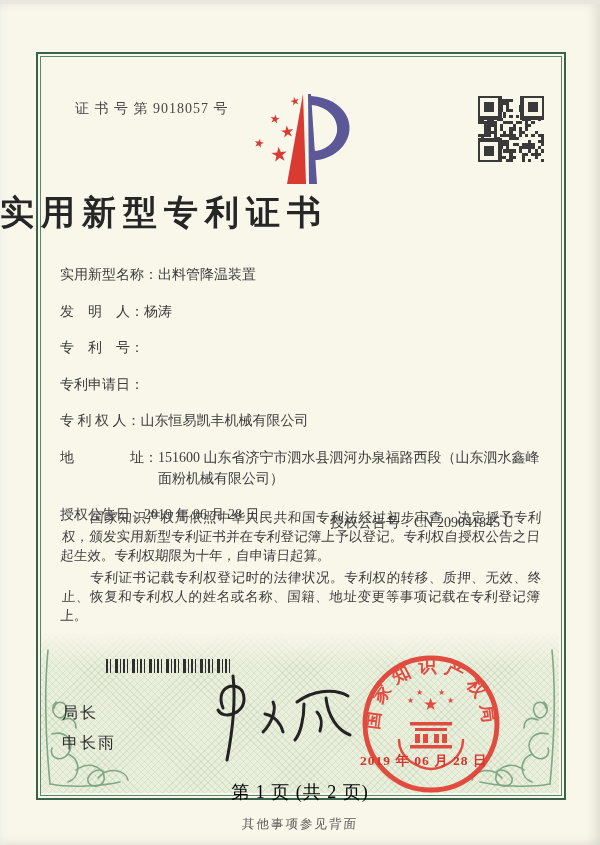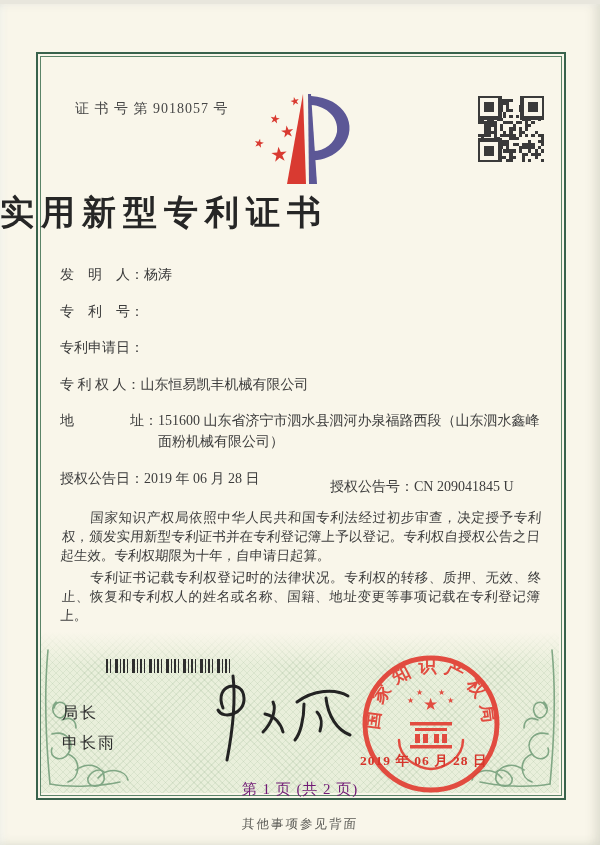--- a/index.html
+++ b/index.html
@@ -41,21 +41,21 @@
   .paras p{margin:0 0 3px 0;text-indent:2em;transform:skewX(-4deg);}
   .barcode{
     position:absolute;left:106px;top:655px;width:128px;height:14px;
     background:
       repeating-linear-gradient(90deg,#2e2e2e 0 2px,transparent 2px 4px,#2e2e2e 4px 5px,transparent 5px 9px,#2e2e2e 9px 12px,transparent 12px 14px,#2e2e2e 14px 15px,transparent 15px 17px);
   }
   .director{position:absolute;left:62px;top:694px;font-size:16px;color:#2e2e2e;line-height:30px;letter-spacing:2px;font-family:Liberation Sans, sans-serif;}
   .signature{position:absolute;left:185px;top:668px;width:175px;height:92px;}
   .seal{position:absolute;left:355px;top:644px;width:152px;height:152px;}
   .seal-date{position:absolute;left:360px;top:748px;font-size:13.5px;color:#d6352b;letter-spacing:1px;font-weight:700;}
-  .page-info{position:absolute;left:0;top:776px;width:100%;text-align:center;font-size:15px;color:#701a75;letter-spacing:1px;}
+  .page-info{position:absolute;left:0;top:776px;width:100%;text-align:center;font-size:18px;color:#000000;letter-spacing:1px;}
   .back-note{position:absolute;left:0;top:812px;width:100%;text-align:center;font-size:12.5px;color:#5a5a55;letter-spacing:2px;transform:skewX(-4deg);}
   .ornament{position:absolute;width:105px;height:150px;bottom:57px;}
   .ornament.left{left:42px;}
   .ornament.right{right:42px;transform:scaleX(-1);}
 </style>
 </head>
 <body>
 
 <div class="page">
 
@@ -250,20 +250,24 @@
       <rect x="14" y="0" width="7" height="7" fill="none" stroke="#3a3a3a" stroke-width="1"></rect>
       <rect x="16" y="2" width="3" height="3" fill="#3a3a3a"></rect>
       <rect x="0" y="14" width="7" height="7" fill="none" stroke="#3a3a3a" stroke-width="1"></rect>
       <rect x="2" y="16" width="3" height="3" fill="#3a3a3a"></rect>
     </svg>
 
   <div class="title">实用新型专利证书</div>
 
   <div class="fields">
     <div class="frow">
+      <span class="lbl">实用新型名称：</span>
+      <span class="val">出料管降温装置</span>
+    </div>
+    <div class="frow">
       <span class="lbl">发　明　人：</span>
       <span class="val">杨涛</span>
     </div>
     <div class="frow">
       <span class="lbl">专　利　号：</span>
     </div>
     <div class="frow">
       <span class="lbl">专利申请日：</span>
     </div>
     <div class="frow">

